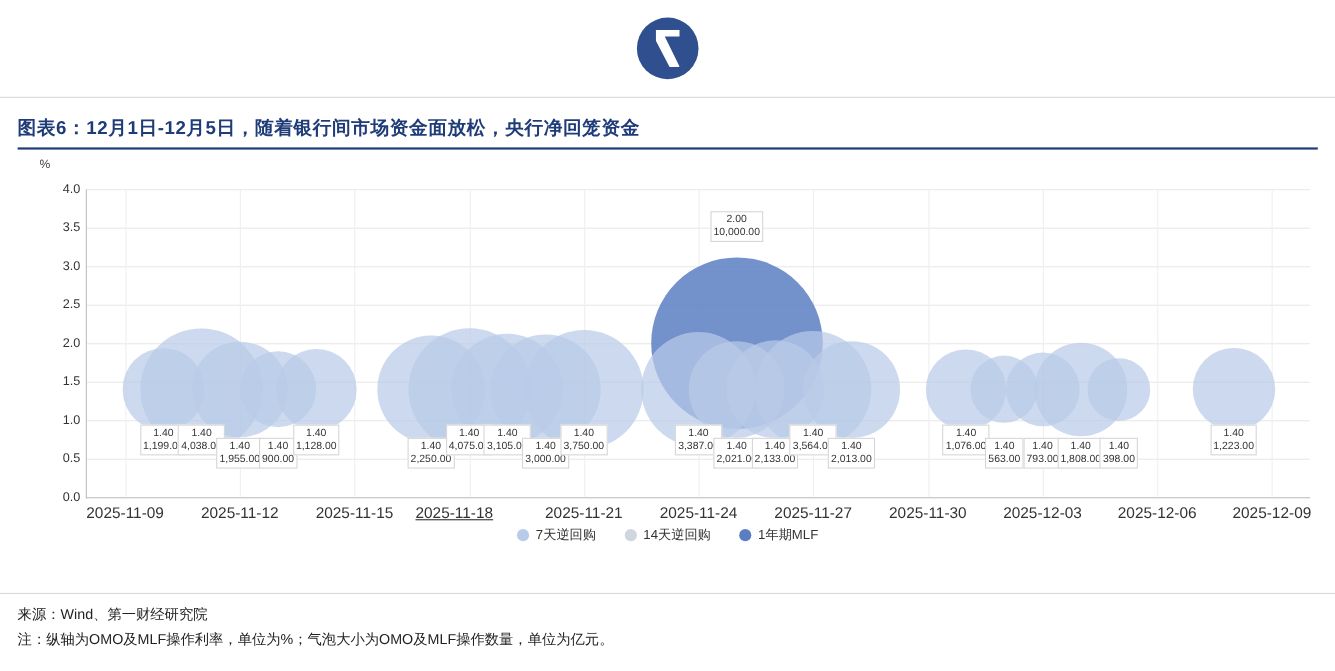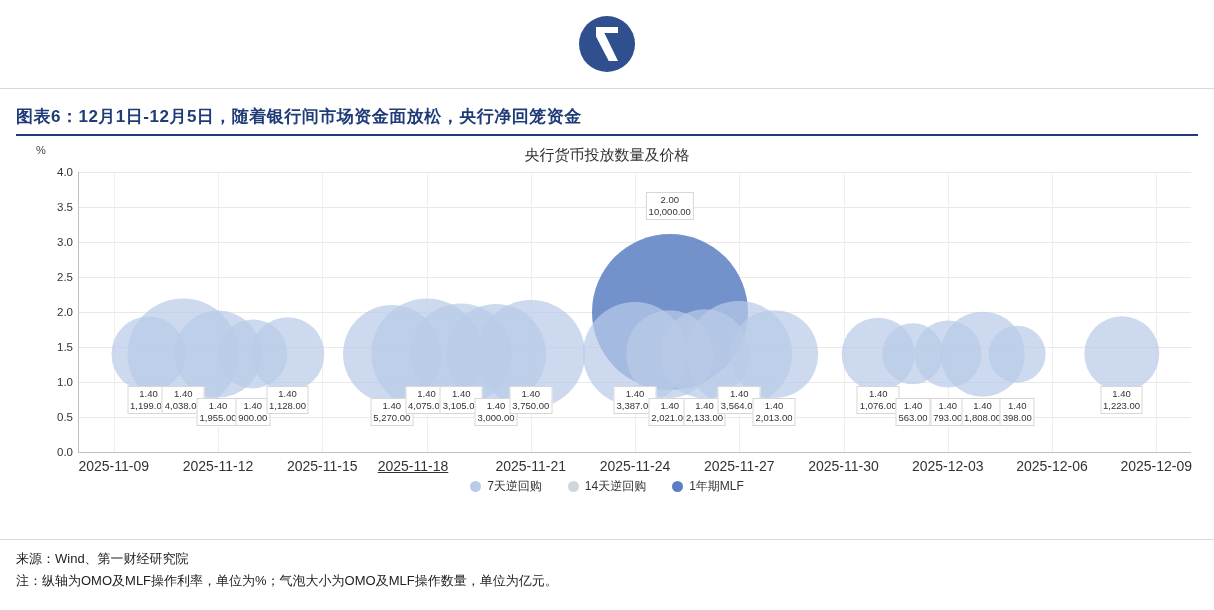--- a/index.html
+++ b/index.html
@@ -125,21 +125,20 @@
 
 <div class="header">
   <div class="logo-wrap">
     <div class="logo-mark"></div>
   </div>
 </div>
 
 <div class="title-bar">图表6：12月1日-12月5日，随着银行间市场资金面放松，央行净回笼资金</div>
 
 <div class="chart-area">
-  <div class="chart-title">央行货币投放数量及价格</div>
   <div class="y-unit">%</div>
 
   <div class="plot" id="plot">
       <div class="ytick" style="top: 280px;">0.0</div>
       <div class="gridline" style="top: 245px;"></div>
       <div class="ytick" style="top: 245px;">0.5</div>
       <div class="gridline" style="top: 210px;"></div>
       <div class="ytick" style="top: 210px;">1.0</div>
       <div class="gridline" style="top: 175px;"></div>
       <div class="ytick" style="top: 175px;">1.5</div>
@@ -195,21 +194,21 @@
       <div class="bubble" style="width: 61.4222px; height: 61.4222px; left: 834px; top: 182px; background: rgb(184, 203, 232); opacity: 0.72;"></div>
       <div class="bubble" style="width: 66.9187px; height: 66.9187px; left: 868.75px; top: 182px; background: rgb(184, 203, 232); opacity: 0.72;"></div>
       <div class="bubble" style="width: 84.7255px; height: 84.7255px; left: 903.5px; top: 182px; background: rgb(184, 203, 232); opacity: 0.72;"></div>
       <div class="bubble" style="width: 56.7379px; height: 56.7379px; left: 938.25px; top: 182px; background: rgb(184, 203, 232); opacity: 0.72;"></div>
       <div class="bubble" style="width: 75.3646px; height: 75.3646px; left: 1042.5px; top: 182px; background: rgb(184, 203, 232); opacity: 0.72;"></div>
       <div class="lbl" style="left: 69.5px; top: 214px;"><span>1.40</span><br><span>1,199.00</span></div>
       <div class="lbl" style="left: 104.25px; top: 214px;"><span>1.40</span><br><span>4,038.00</span></div>
       <div class="lbl" style="left: 139px; top: 226px;"><span>1.40</span><br><span>1,955.00</span></div>
       <div class="lbl" style="left: 173.75px; top: 226px;"><span>1.40</span><br><span>900.00</span></div>
       <div class="lbl" style="left: 208.5px; top: 214px;"><span>1.40</span><br><span>1,128.00</span></div>
-      <div class="lbl" style="left: 312.75px; top: 226px;"><span>1.40</span><br><span>5,270.00</span></div>
+      <div class="lbl" style="left: 312.75px; top: 226px;"><span>1.40</span><br><span>2,250.00</span></div>
       <div class="lbl" style="left: 347.5px; top: 214px;"><span>1.40</span><br><span>4,075.00</span></div>
       <div class="lbl" style="left: 382.25px; top: 214px;"><span>1.40</span><br><span>3,105.00</span></div>
       <div class="lbl" style="left: 417px; top: 226px;"><span>1.40</span><br><span>3,000.00</span></div>
       <div class="lbl" style="left: 451.75px; top: 214px;"><span>1.40</span><br><span>3,750.00</span></div>
       <div class="lbl" style="left: 556px; top: 214px;"><span>1.40</span><br><span>3,387.00</span></div>
       <div class="lbl" style="left: 590.75px; top: 226px;"><span>1.40</span><br><span>2,021.00</span></div>
       <div class="lbl" style="left: 625.5px; top: 226px;"><span>1.40</span><br><span>2,133.00</span></div>
       <div class="lbl" style="left: 660.25px; top: 214px;"><span>1.40</span><br><span>3,564.00</span></div>
       <div class="lbl" style="left: 695px; top: 226px;"><span>1.40</span><br><span>2,013.00</span></div>
       <div class="lbl" style="left: 799.25px; top: 214px;"><span>1.40</span><br><span>1,076.00</span></div>

